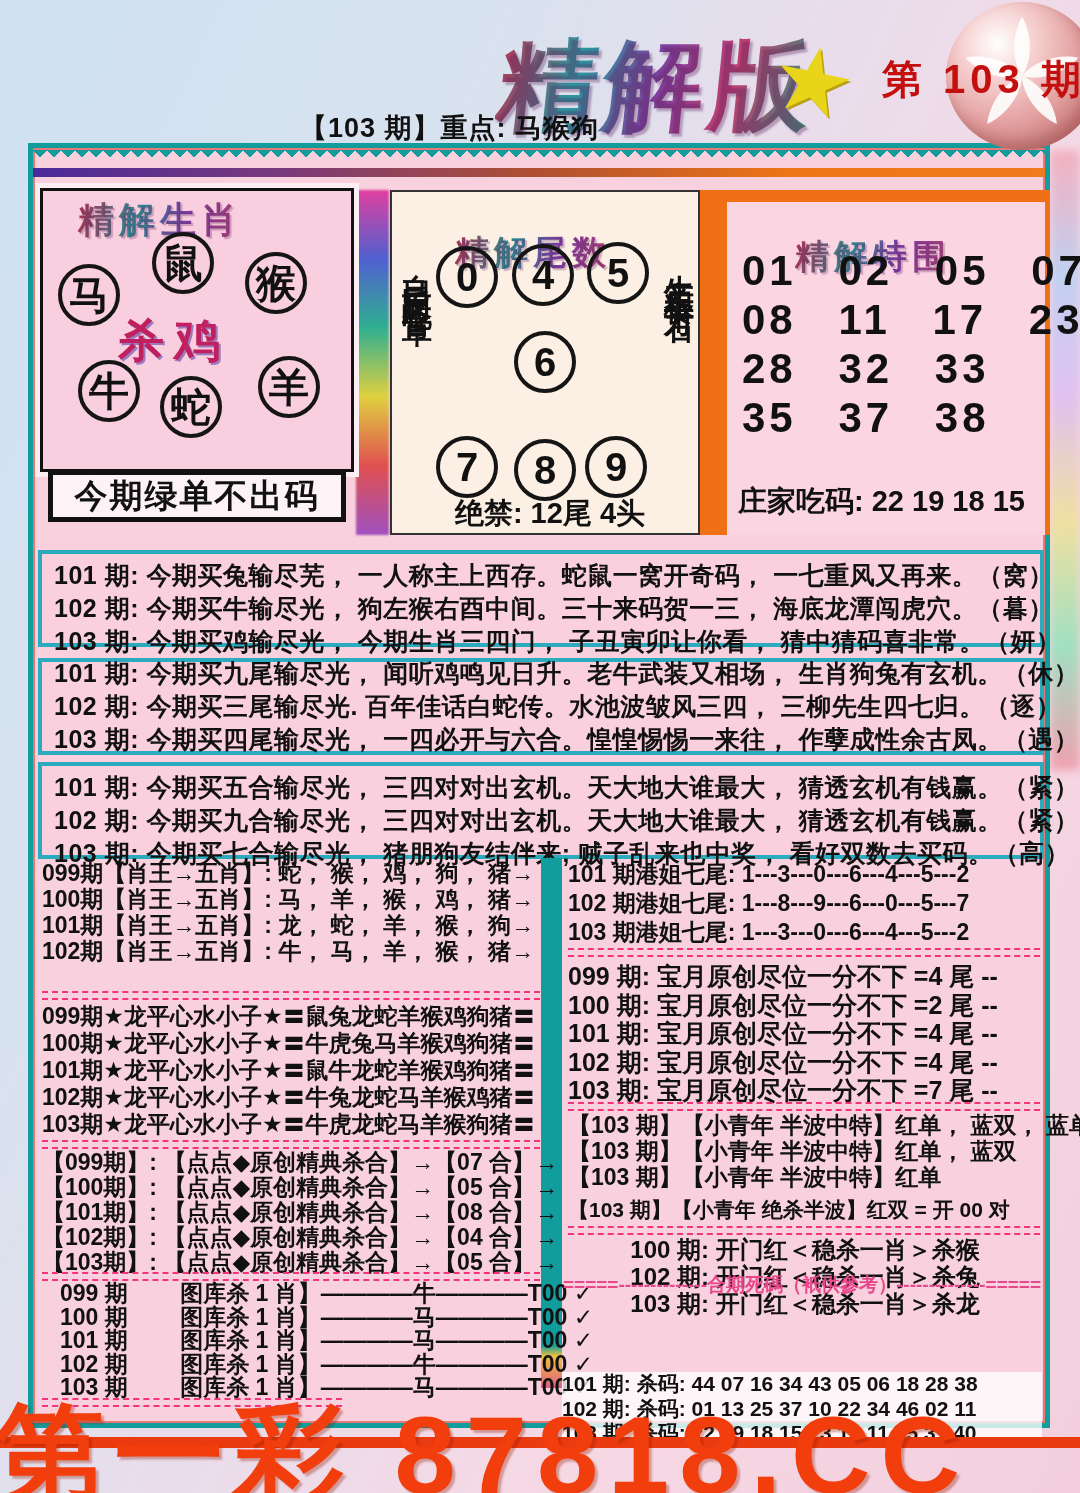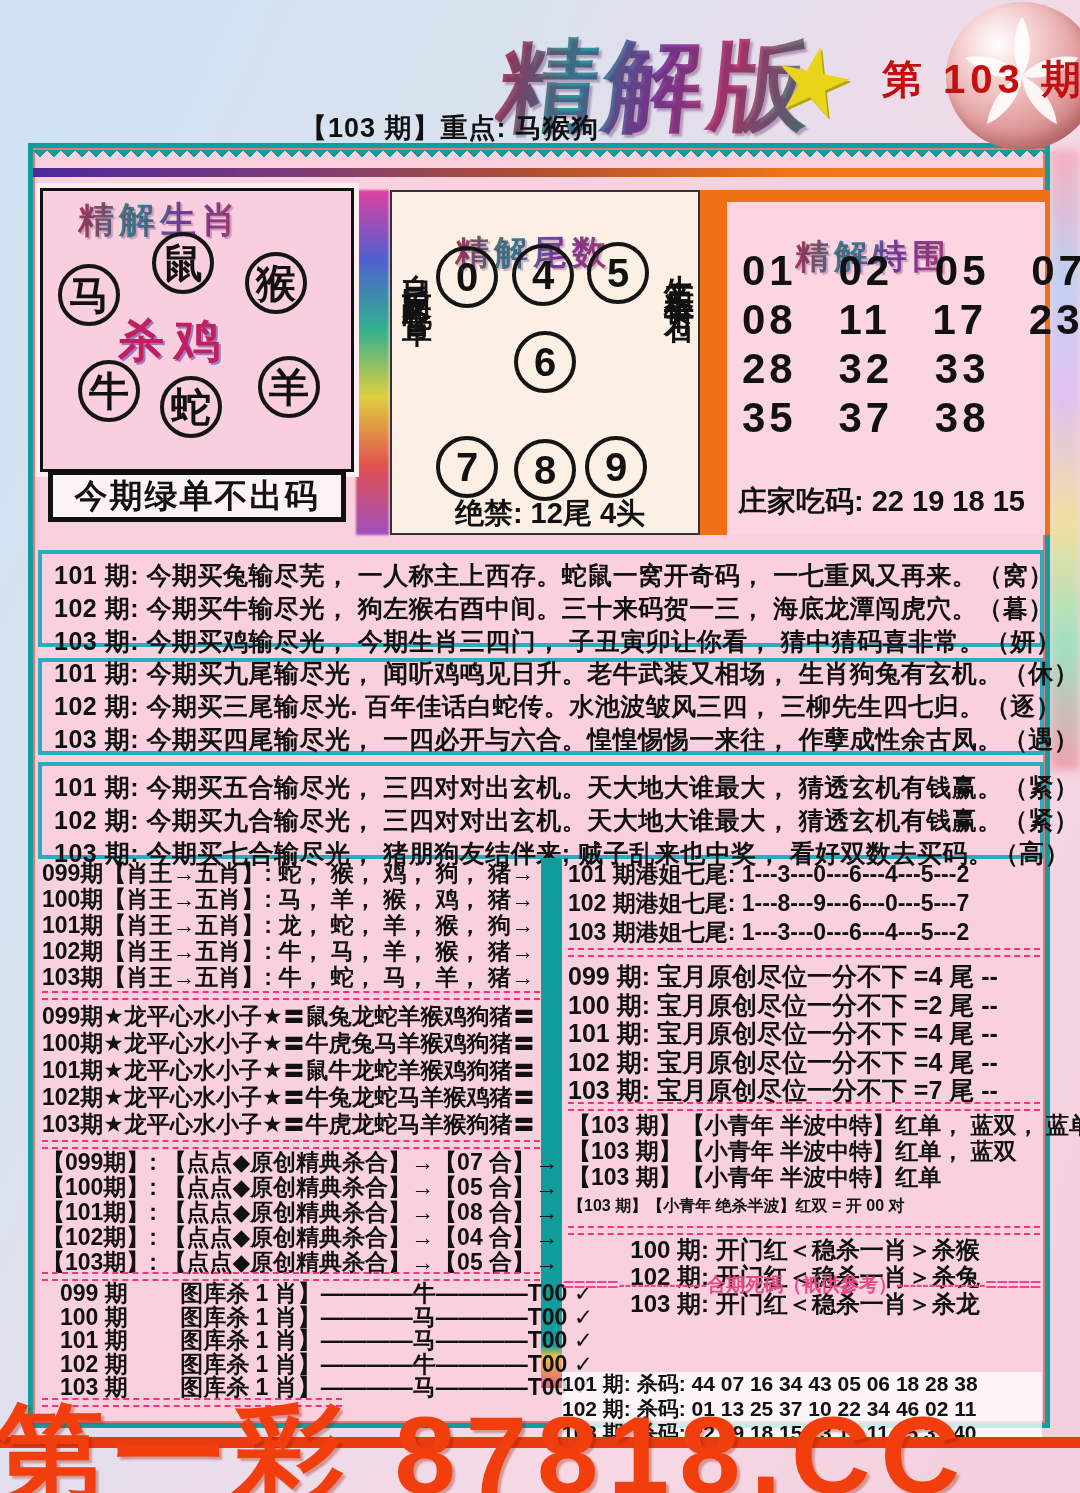--- a/index.html
+++ b/index.html
@@ -178,21 +178,20 @@
   <div class="ln">103 期:  今期买七合输尽光， 猪朋狗友结伴来;  贼子乱来也中奖， 看好双数去买码。（高）</div>
 </div>
 
 <div class="abs divider-strip"></div>
 
 <div class="list left-col" style="left:42px;top:860px;width:498px;line-height:26px;">
   <div class="ln">099期【肖王→五肖】:  蛇， 猴， 鸡， 狗， 猪→</div>
   <div class="ln">100期【肖王→五肖】:  马， 羊， 猴， 鸡， 猪→</div>
   <div class="ln">101期【肖王→五肖】:  龙， 蛇， 羊， 猴， 狗→</div>
   <div class="ln">102期【肖王→五肖】:  牛， 马， 羊， 猴， 猪→</div>
-  <div class="ln">103期【肖王→五肖】:  牛， 蛇， 马， 羊， 猪→</div>
 </div>
 <div class="abs sep" style="left:42px;top:991px;width:498px;"></div>
 
 <div class="list left-col" style="left:42px;top:1003px;width:498px;line-height:27px;font-weight:900;">
   <div class="ln">099期★龙平心水小子★〓鼠兔龙蛇羊猴鸡狗猪〓</div>
   <div class="ln">100期★龙平心水小子★〓牛虎兔马羊猴鸡狗猪〓</div>
   <div class="ln">101期★龙平心水小子★〓鼠牛龙蛇羊猴鸡狗猪〓</div>
   <div class="ln">102期★龙平心水小子★〓牛兔龙蛇马羊猴鸡猪〓</div>
   <div class="ln">103期★龙平心水小子★〓牛虎龙蛇马羊猴狗猪〓</div>
 </div>
@@ -230,21 +229,21 @@
   <div class="ln">102 期:  宝月原创尽位一分不下 =4 尾 --</div>
   <div class="ln">103 期:  宝月原创尽位一分不下 =7 尾 --</div>
 </div>
 <div class="abs sep" style="left:568px;top:1102px;width:472px;"></div>
 
 <div class="list" style="left:568px;top:1112px;width:474px;line-height:26px;font-size:23px;font-weight:900;">
   <div class="ln">【103 期】【小青年 半波中特】红单， 蓝双， 蓝单 === 开</div>
   <div class="ln">【103 期】【小青年 半波中特】红单， 蓝双</div>
   <div class="ln">【103 期】【小青年 半波中特】红单</div>
 </div>
-<div class="abs ln" style="left:568px;top:1196px;font-size:16px;font-weight:900;z-index:3;">【103 期】【小青年 绝杀半波】红双 = 开 00 对</div>
+<div class="abs ln" style="left:568px;top:1196px;font-size:21px;font-weight:900;z-index:3;">【103 期】【小青年 绝杀半波】红双 = 开 00 对</div>
 <div class="abs sep" style="left:568px;top:1226px;width:472px;"></div>
 
 <div class="list" style="left:568px;top:1236px;width:474px;line-height:27px;font-size:24px;font-weight:700;text-align:center;">
   <div class="ln">100 期:  开门红＜稳杀一肖＞杀猴</div>
   <div class="ln">102 期:  开门红＜稳杀一肖＞杀兔</div>
   <div class="ln">103 期:  开门红＜稳杀一肖＞杀龙</div>
 </div>
 <div class="abs dead-label ln" style="left:562px;top:1272px;width:480px;z-index:3;">=====--------------合期死碼（衹供參考）--------------=====</div>
 
 <div class="list" style="left:562px;top:1372px;width:480px;line-height:24.5px;font-size:21px;font-weight:900;">

